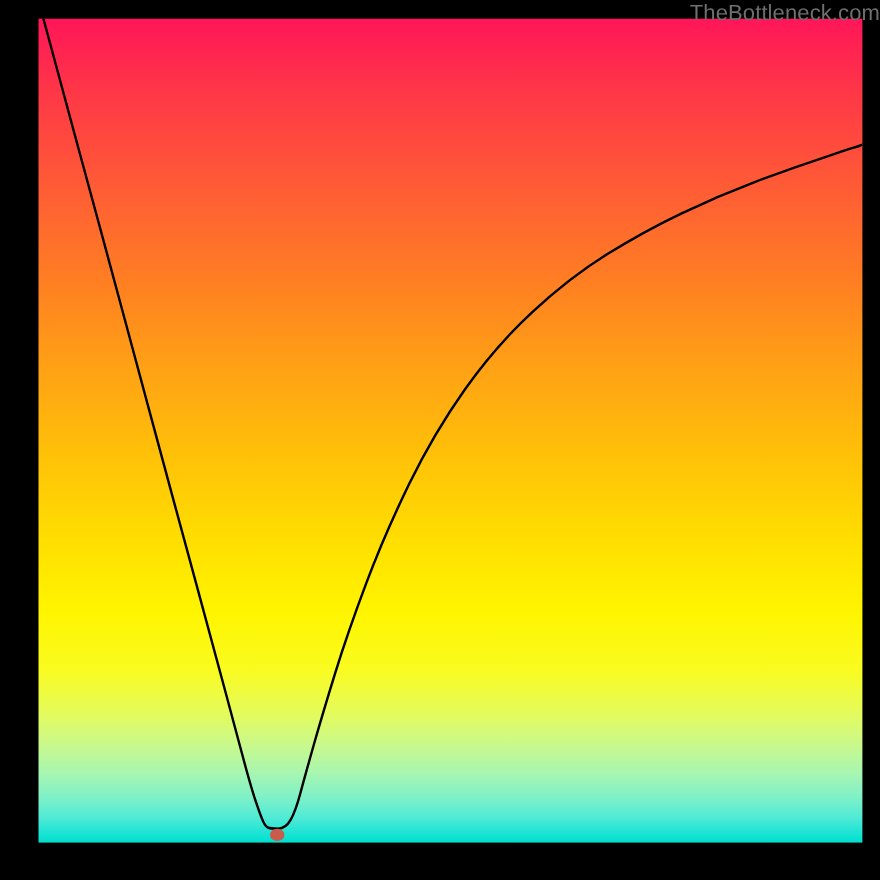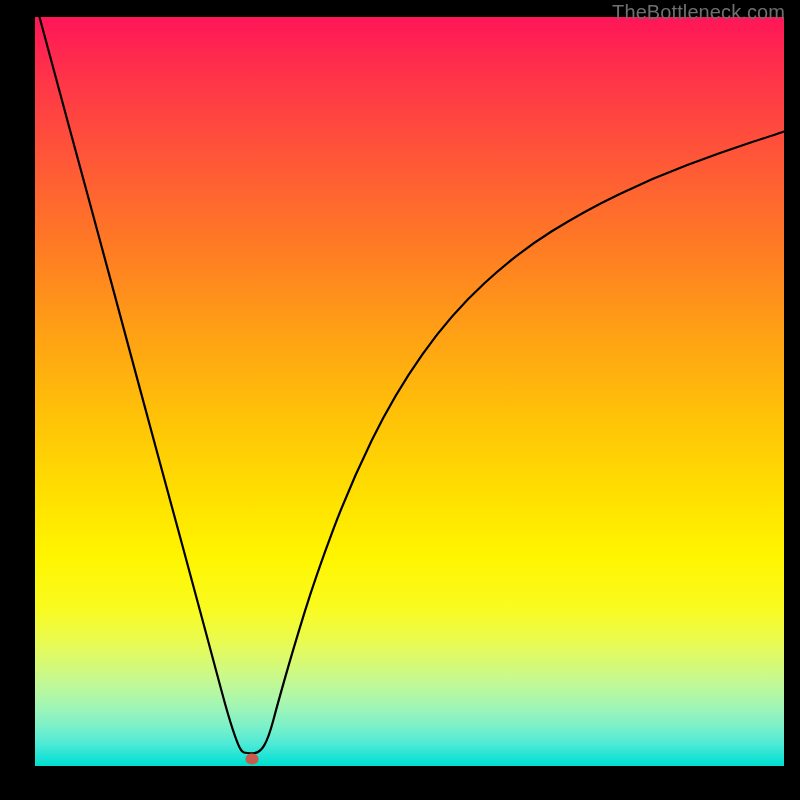--- a/index.html
+++ b/index.html
@@ -53,21 +53,21 @@
     position: absolute;
     width: 13px;
     height: 11px;
     border-radius: 50% / 45%;
     background: #c85b4c;
     transform: translate(-50%, -50%);
   }
   .watermark {
     position: absolute;
     top: 1px;
-    right: 15px;
+    right: 0;
     color: #6f6f6f;
     font-size: 20px;
     font-weight: 500;
     letter-spacing: 0.1px;
     white-space: nowrap;
     user-select: none;
   }
 </style>
 </head>
 <body>

